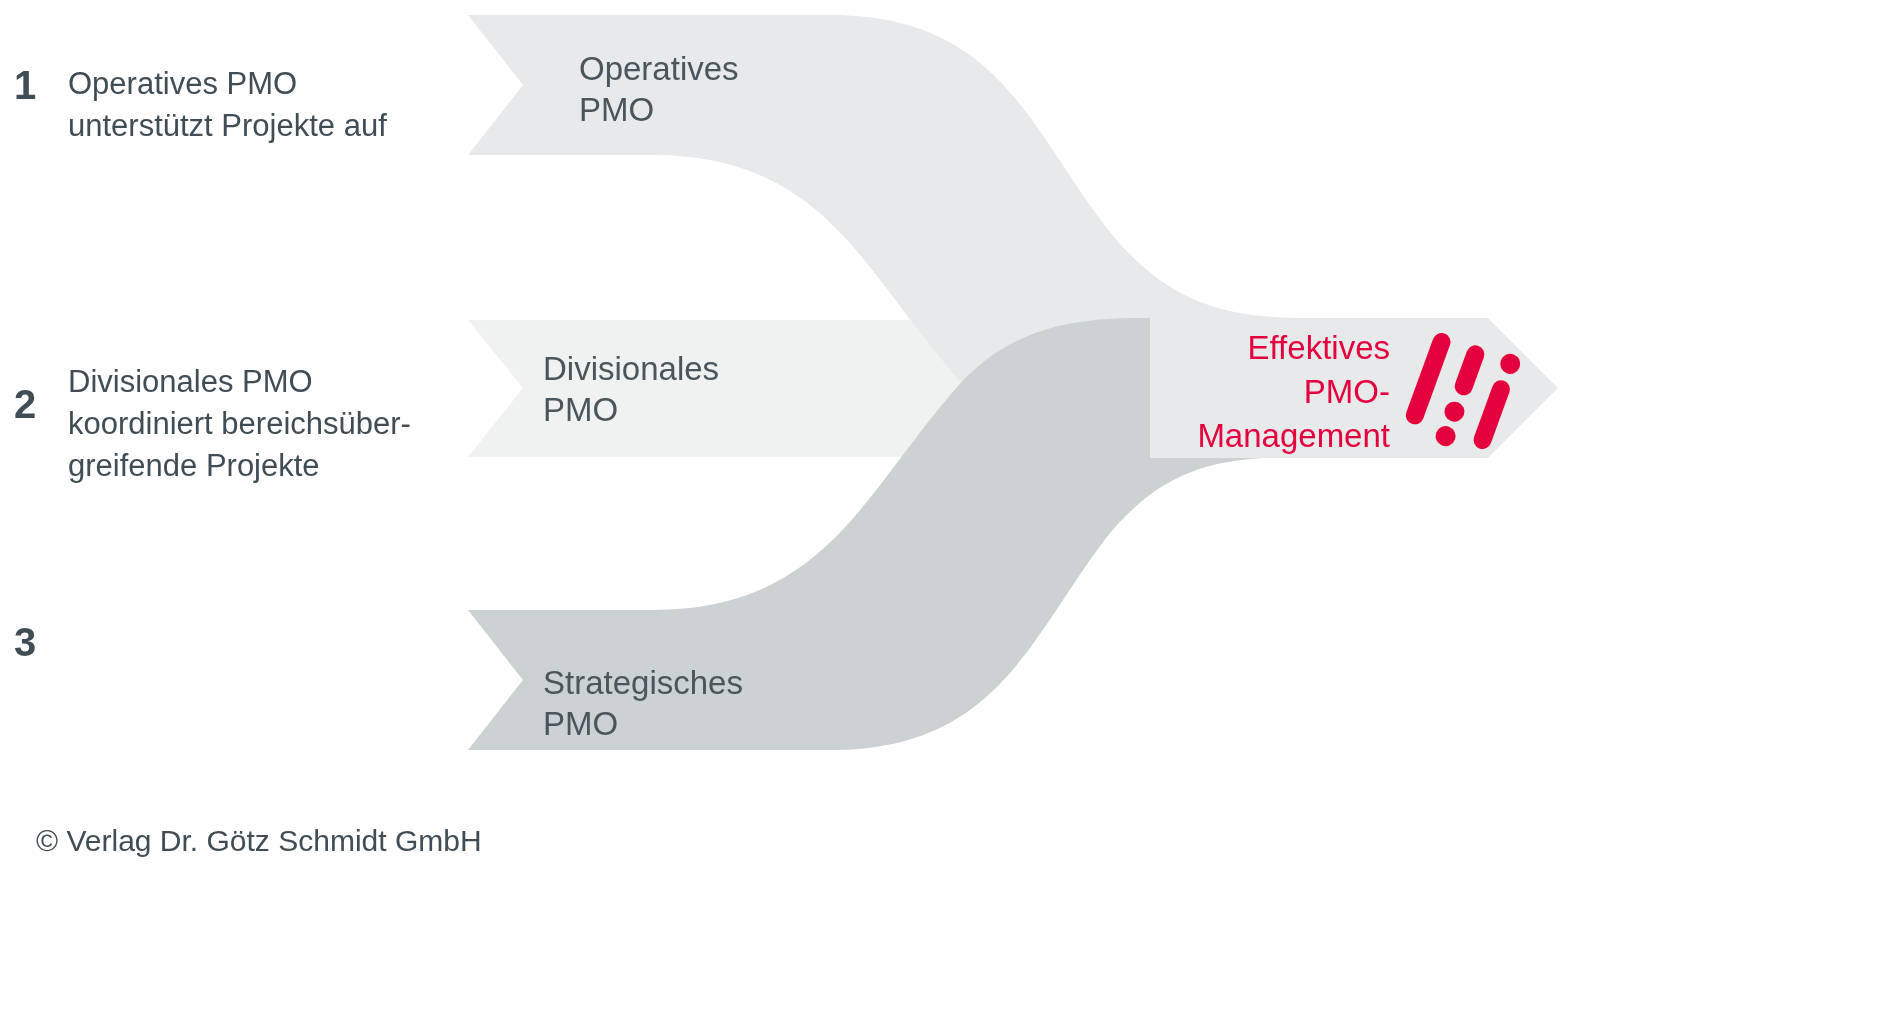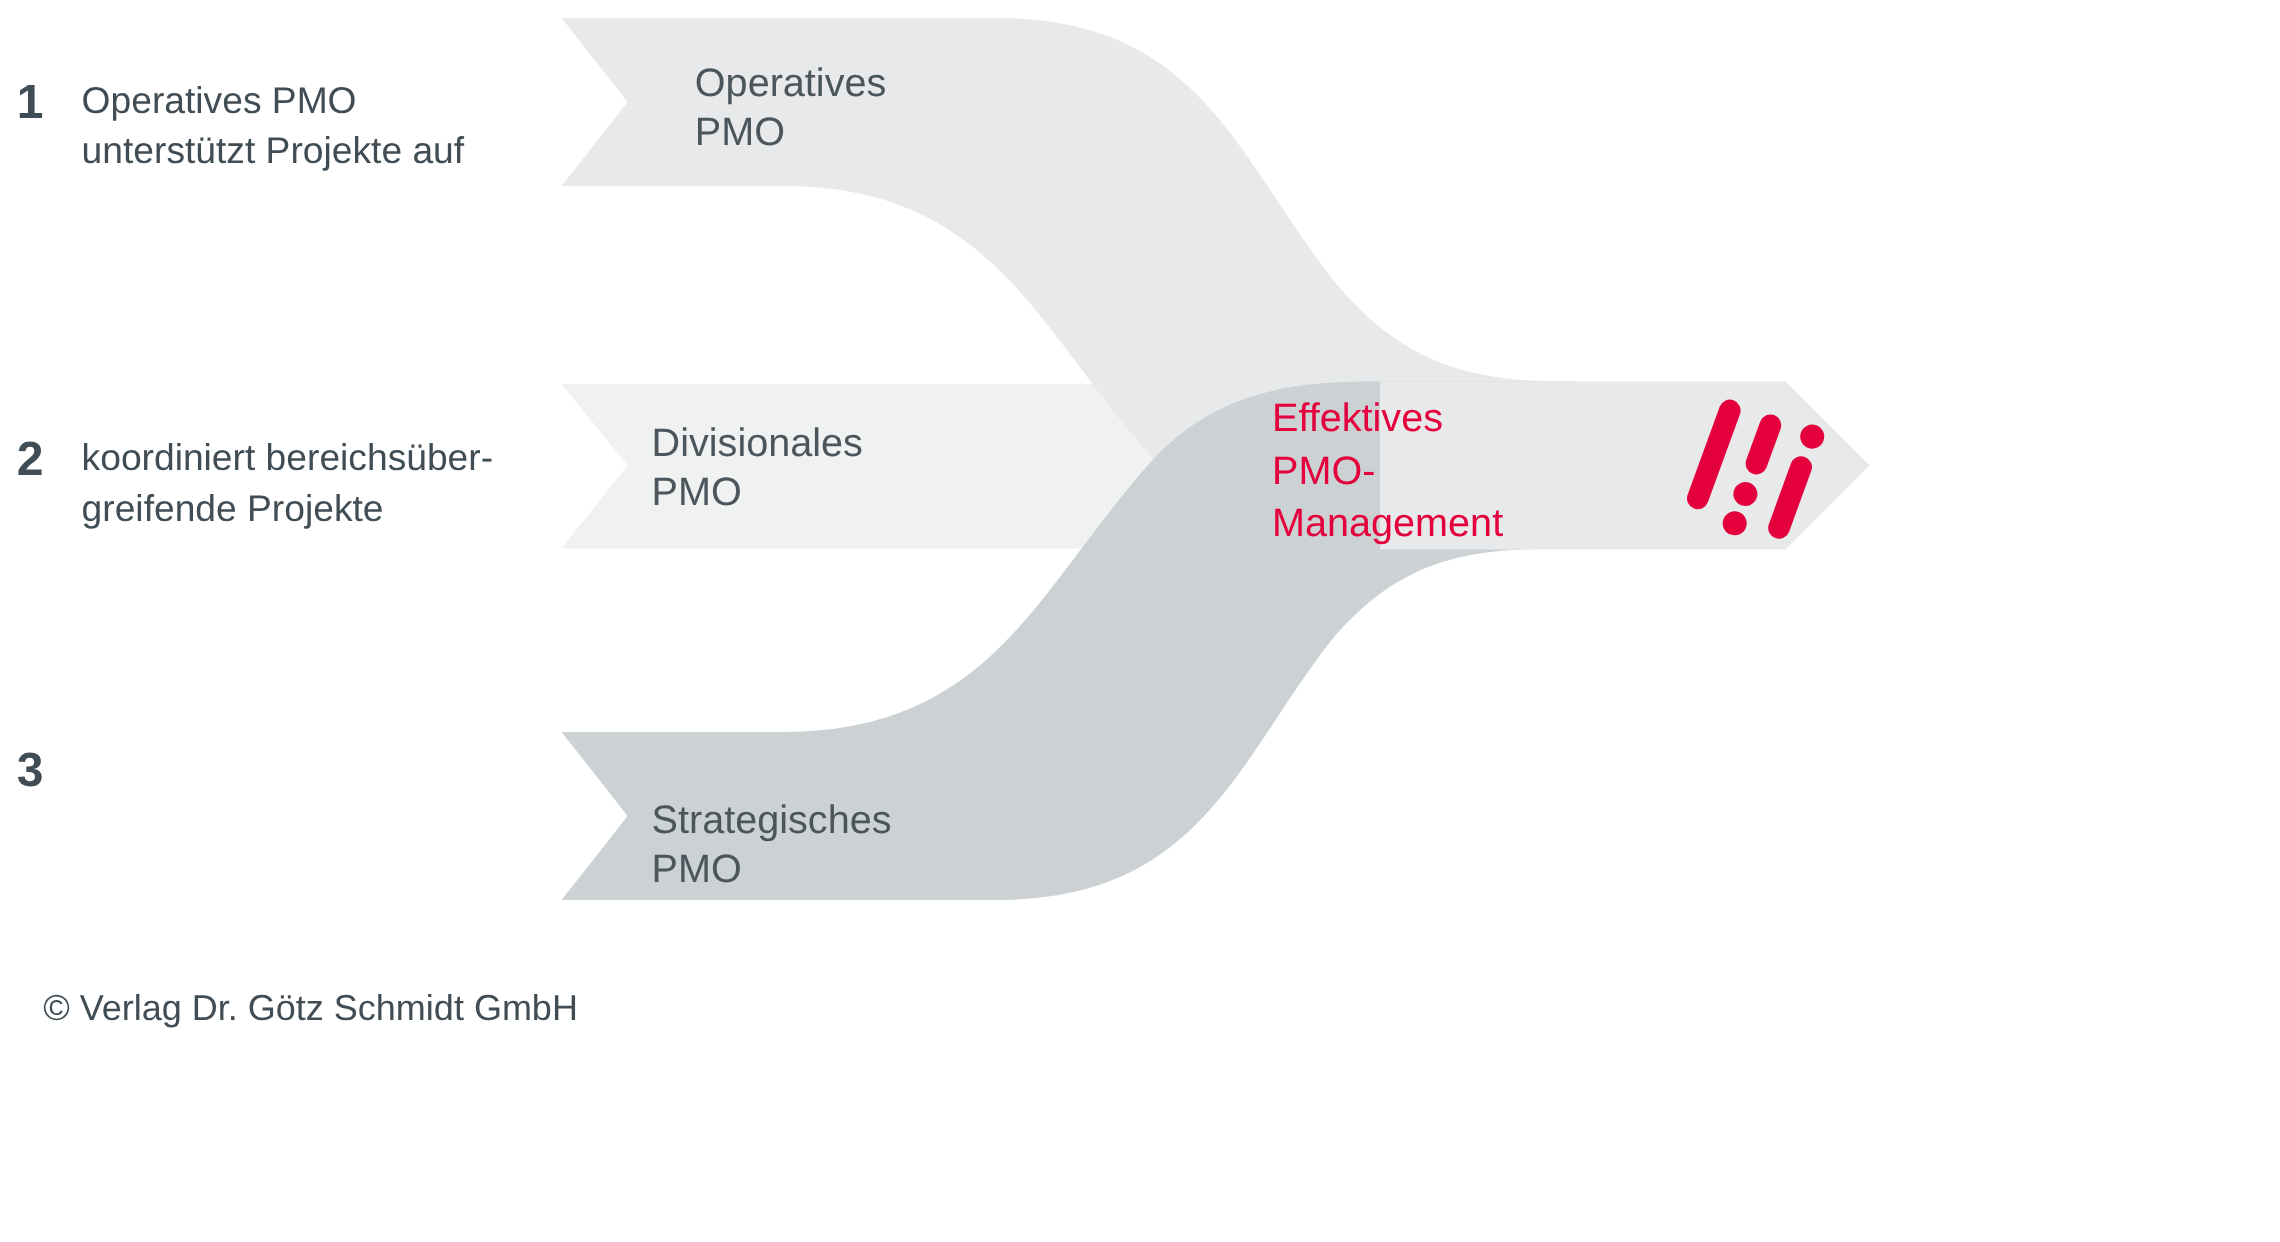--- a/index.html
+++ b/index.html
@@ -47,20 +47,21 @@
     font-size: 33px;
     line-height: 41px;
     color: #4a555c;
     white-space: nowrap;
   }
   .result-label {
     position: absolute;
     left: 1060px;
     width: 330px;
     top: 326px;
+    text-align: right;
     font-size: 33px;
     line-height: 44px;
     color: #e4003c;
     white-space: nowrap;
   }
   .copyright {
     position: absolute;
     left: 36px;
     top: 824px;
     font-size: 30px;
@@ -114,20 +115,21 @@
     <div class="step-number">1</div>
     <div class="step-text">
       <div>Operatives PMO</div>
       <div>unterstützt Projekte auf</div>
     </div>
   </div>
 
   <div class="step" id="step-2">
     <div class="step-number">2</div>
     <div class="step-text">
+      <div>Divisionales PMO</div>
       <div>koordiniert bereichsüber-</div>
       <div>greifende Projekte</div>
     </div>
   </div>
 
   <div class="step" id="step-3">
     <div class="step-number">3</div>
   </div>
 
   <div class="band-label" id="band-label-1">

